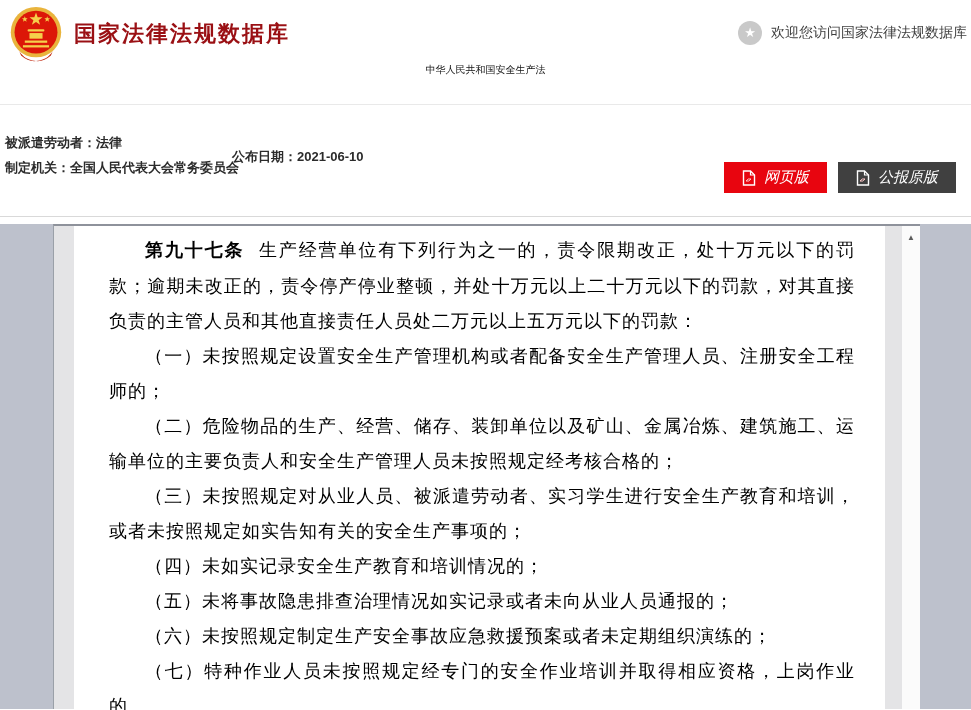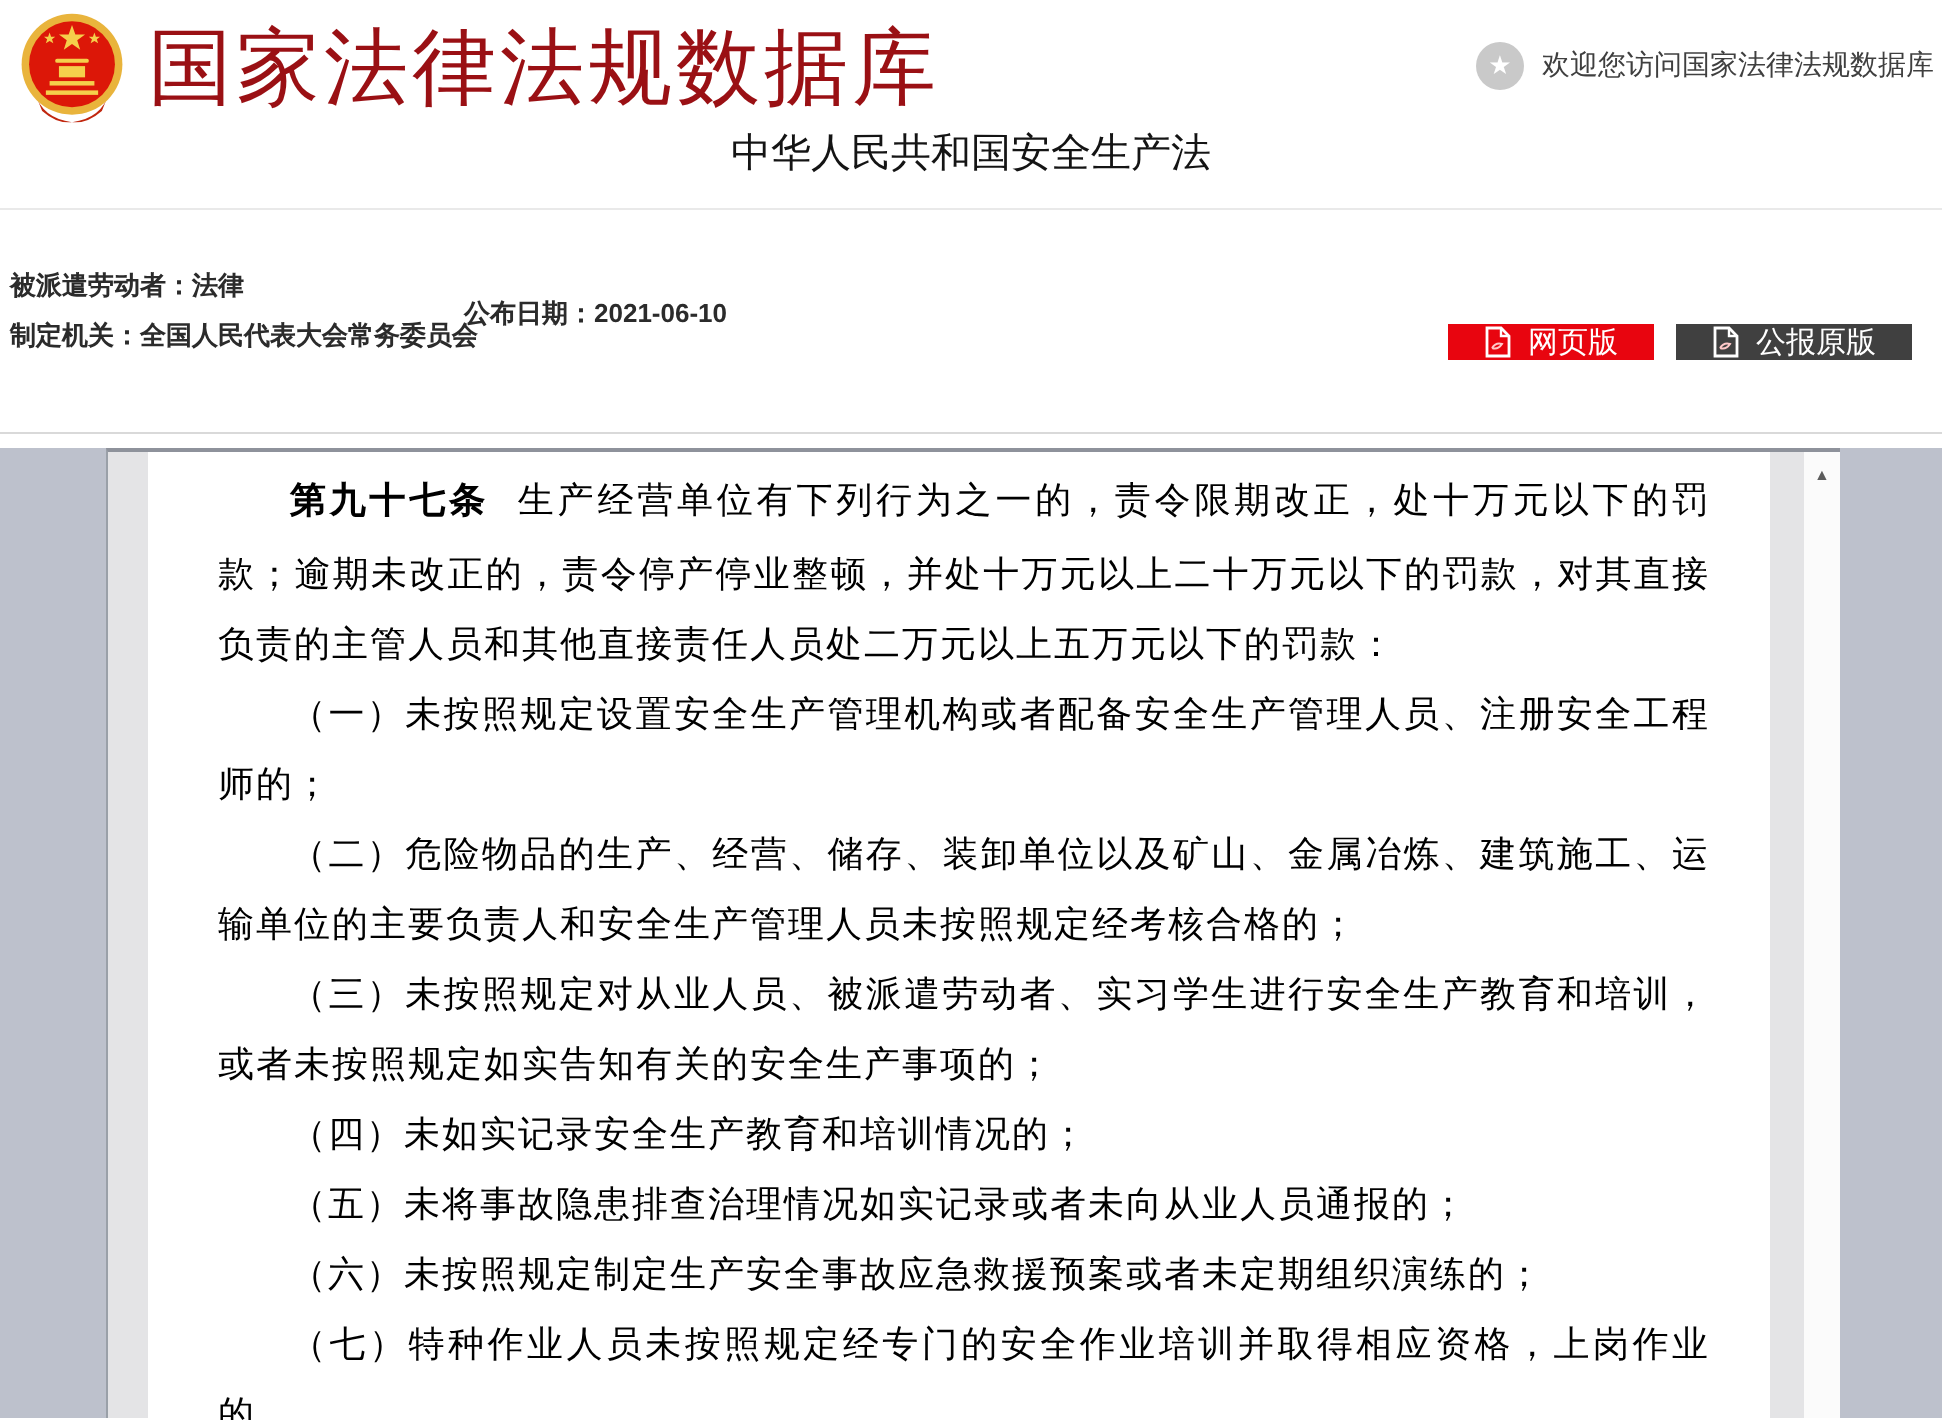--- a/index.html
+++ b/index.html
@@ -4,44 +4,44 @@
 <style>
   * { margin: 0; padding: 0; box-sizing: border-box; }
   html, body { width: 971px; height: 710px; overflow: hidden; background: #fff;
     font-family: "Liberation Sans", "DejaVu Sans", sans-serif; }
 
   
   .top-header { position: relative; height: 105px; background: #fff;
     border-bottom: 1px solid #e9e9e9; }
   .brand { position: absolute; left: 8px; top: 5px; display: flex; align-items: center; }
   .emblem { width: 56px; height: 58px; display: block; }
-  .site-title { margin-left: 10px; font-size: 42px; font-weight: normal;
+  .site-title { margin-left: 10px; font-size: 22px; font-weight: bold;
     color: #9a1014; letter-spacing: 2px; line-height: 58px; }
   .welcome { position: absolute; right: 4px; top: 21px; display: flex;
     align-items: center; }
   .star-circle { width: 24px; height: 24px; border-radius: 50%; background: #c9c9c9;
     color: #fff; font-size: 13px; line-height: 24px; text-align: center;
     margin-right: 9px; }
   .welcome-text { font-size: 14px; color: #3f3f3f; }
   .doc-title { position: absolute; left: 0; right: 0; top: 63px; text-align: center;
-    font-size: 20px; color: #141414; }
+    font-size: 10px; color: #141414; }
 
   
   .meta-bar { position: relative; height: 112px; background: #fff;
     border-bottom: 1px solid #d9d9d9; }
   .meta-left { position: absolute; left: 5px; top: 25px; font-size: 13px;
     font-weight: bold; color: #2b2b2b; }
   .meta-left div { line-height: 25px; }
   .meta-mid { position: absolute; left: 232px; top: 40px; font-size: 13px;
     font-weight: bold; color: #2b2b2b; }
   .meta-mid div { line-height: 24px; }
   .btn-group { position: absolute; right: 15px; top: 57px; display: flex; gap: 11px; }
-  .red-btn { height: 18px; padding: 0 18px; border: none; color: #fff; font-size: 15px;
+  .red-btn { height: 31px; padding: 0 18px; border: none; color: #fff; font-size: 15px;
     font-family: "Liberation Sans", sans-serif; display: flex; align-items: center;
-    gap: 8px; cursor: pointer; }
+    gap: 8px; cursor: pointer; font-style: italic; }
   .red-btn.web { background: #e8050f; }
   .red-btn.gazette { background: #404040; }
   .pdf-glyph { width: 14px; height: 16px; display: block; }
 
   
   .gap { height: 7px; background: #fff; }
 
   
   .viewer { display: flex; height: 485px; }
   .spacer-left { width: 53px; background: #bdc1cc; }

